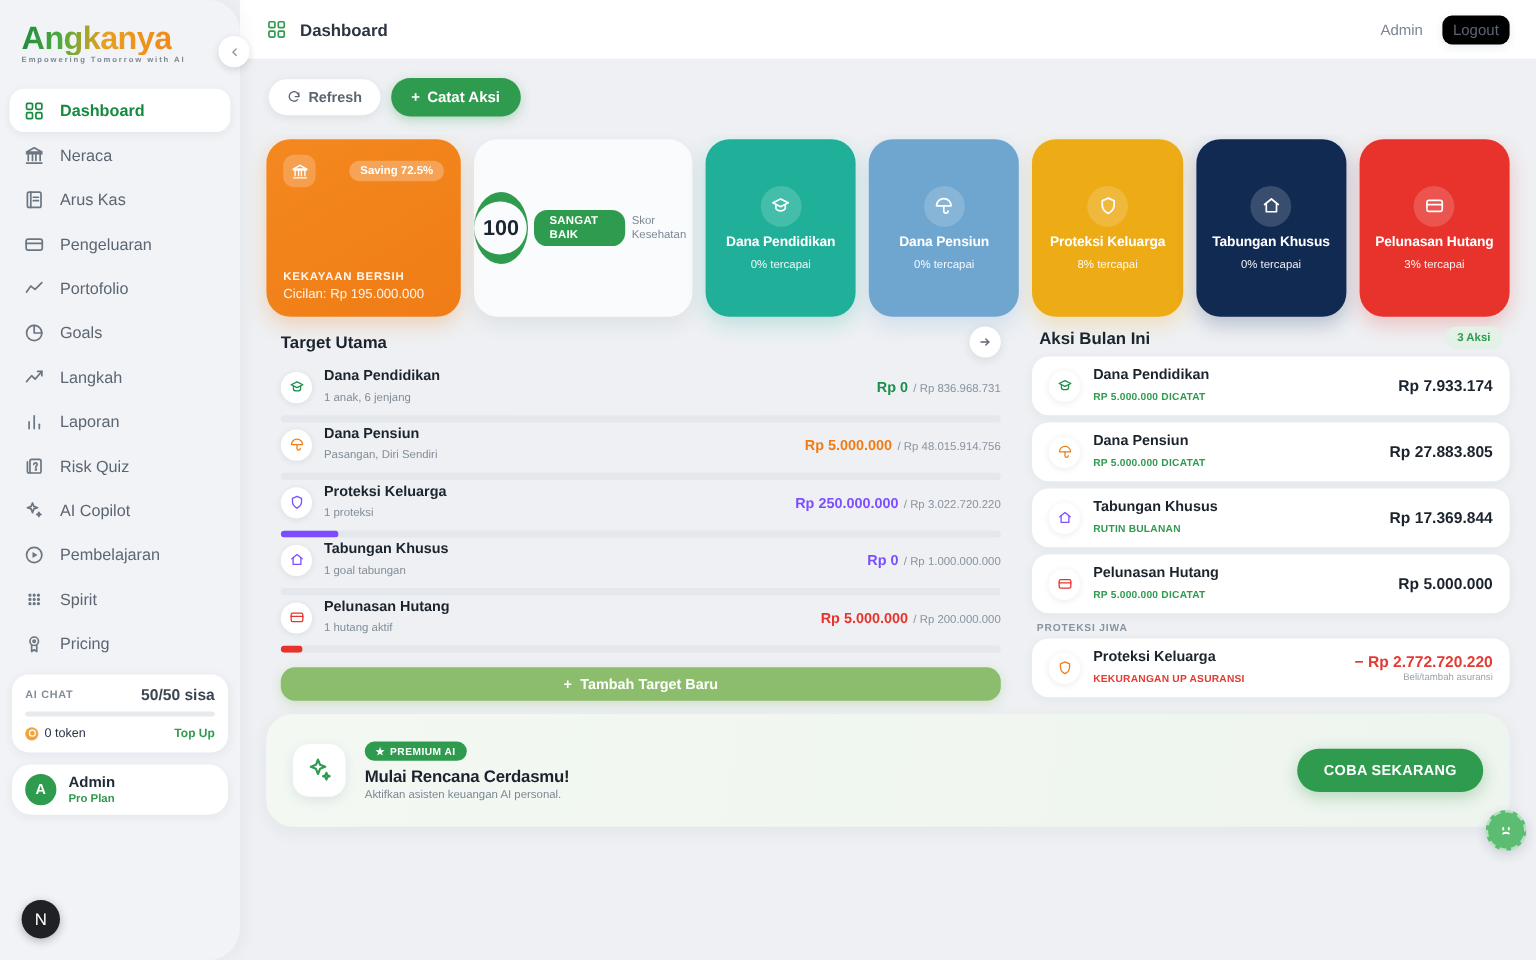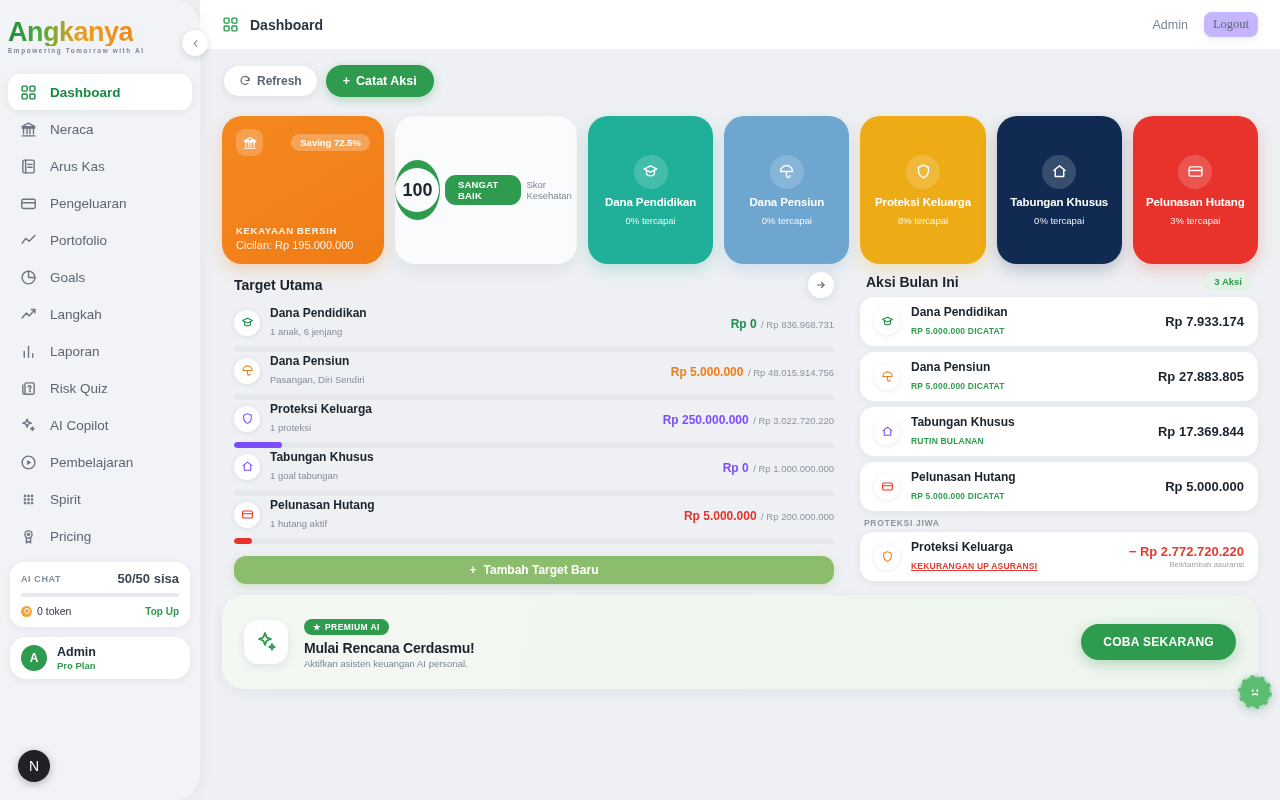--- a/index.html
+++ b/index.html
@@ -14,21 +14,21 @@
   
   .sidebar {
     width: 200px; height: 800px; flex: 0 0 200px;
     background: #f1f3f6;
     border-radius: 0 26px 26px 0;
     position: relative;
     padding: 0;
     box-shadow: 2px 0 14px rgba(40,50,70,.05);
     display: flex; flex-direction: column;
   }
-  .brand { padding: 18px 14px 6px 8px; position: relative; }
+  .brand { padding: 18px 14px 6px 18px; position: relative; }
   .logo-wrap { display: flex; flex-direction: column; align-items: flex-start; }
   .logo-text {
     font-size: 27px; font-weight: 800; letter-spacing: -0.5px;
     background: linear-gradient(95deg,#1f8a3f 0%,#4aab3c 26%,#e8a020 55%,#f08a1c 100%);
     -webkit-background-clip: text; background-clip: text; color: transparent;
     line-height: 1.05;
   }
   .logo-tag {
     font-size: 6.4px; letter-spacing: 1.6px; color: #7b8794;
     margin-top: 1px; font-weight: 600;
@@ -97,22 +97,22 @@
   .topbar {
     height: 50px; background: #fff; display: flex; align-items: center;
     padding: 0 22px; justify-content: space-between;
     border-bottom: 1px solid #eceff3;
   }
   .topbar-left { display: flex; align-items: center; gap: 11px; }
   .topbar-title { font-size: 14px; font-weight: 600; color: #2b3542; }
   .topbar-right { display: flex; align-items: center; gap: 16px; }
   .topbar-link { font-size: 12.5px; color: #7b8794; cursor: pointer; }
   .topbar-link.logout {
-    background:#c4b5fd; border-radius: 8px; padding: 5px 9px;
-    box-shadow: 0 2px 7px rgba(40,60,80,.10); color:#5c6672;font-family:Liberation Serif, serif;
+    background:#000000; border-radius: 8px; padding: 5px 9px;
+    box-shadow: 0 2px 7px rgba(40,60,80,.10); color:#5c6672;
   }
 
   .greet {
     height: 62px; display: flex; align-items: center; justify-content: space-between;
     padding: 0 24px; background: #eef0f3;
   }
   .greet-left { display: flex; align-items: baseline; gap: 8px; }
   .greet-title { font-size: 20px; font-weight: 800; color: #1b232d; letter-spacing: -.3px; }
   .greet-sub { font-size: 12px; color: #2f9b4e; font-weight: 600; }
   .greet-right { display: flex; align-items: center; gap: 9px; }
@@ -229,21 +229,21 @@
 
   .action-list { display:flex; flex-direction: column; gap: 6px; }
   .action-item {
     background:#fff; border-radius: 14px; padding: 8px 14px;
     display:flex; align-items:center; gap: 11px;
     box-shadow: 0 2px 9px rgba(40,60,80,.06); cursor: pointer;
   }
   .action-txt { flex:1; min-width:0; }
   .action-name { font-size: 12px; font-weight: 700; color:#1b232d; line-height:1.25; }
   .action-sub { font-size: 8.5px; font-weight: 700; letter-spacing:.2px; color:#2f9b4e; }
-  .action-sub.red { color:#e23b32;text-decoration:underline; }
+  .action-sub.red { color:#e23b32; }
   .action-amt { font-size: 13px; font-weight: 800; color:#1b232d; white-space:nowrap; text-align:right; }
   .action-amt.neg { color:#e23b32; }
   .action-note { font-size: 8px; color:#9aa4ae; font-weight: 400; display:block; margin-top:1px; }
   .section-cap { font-size: 8.5px; letter-spacing:.7px; color:#8a949f; font-weight:600; margin: 7px 0 4px 4px; }
 
   
   .banner {
     margin: 11px 0 0 0; background: linear-gradient(100deg,#f3f8f3 0%,#eef4ee 100%);
     border-radius: 22px; height: 94px; display:flex; align-items:center;
     padding: 0 22px; gap: 16px; box-shadow: 0 4px 14px rgba(40,60,80,.06);

